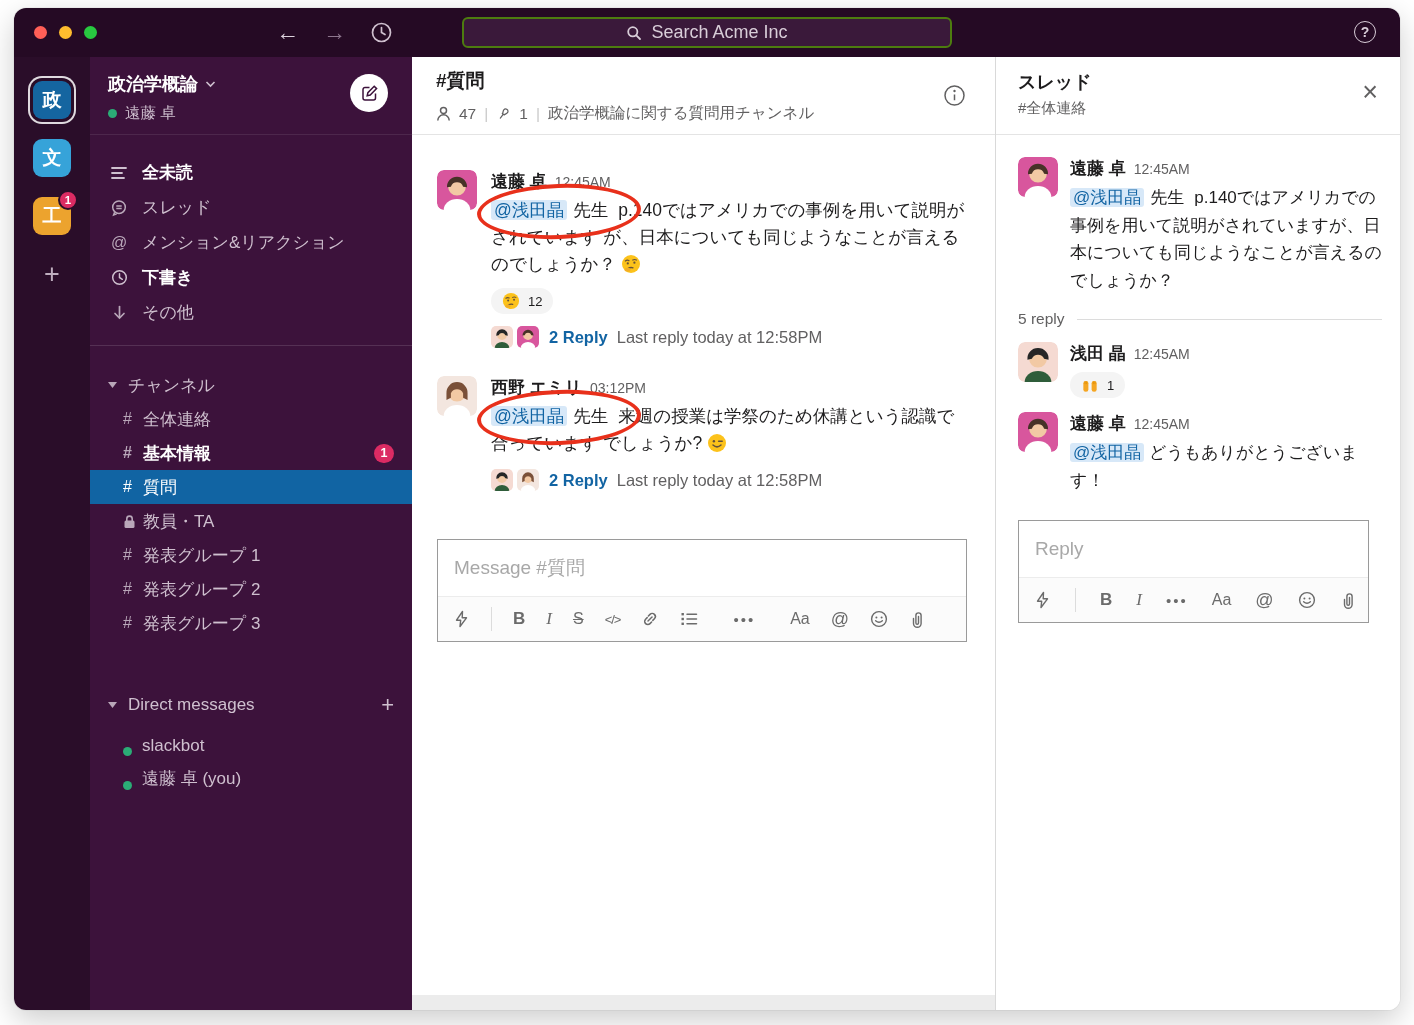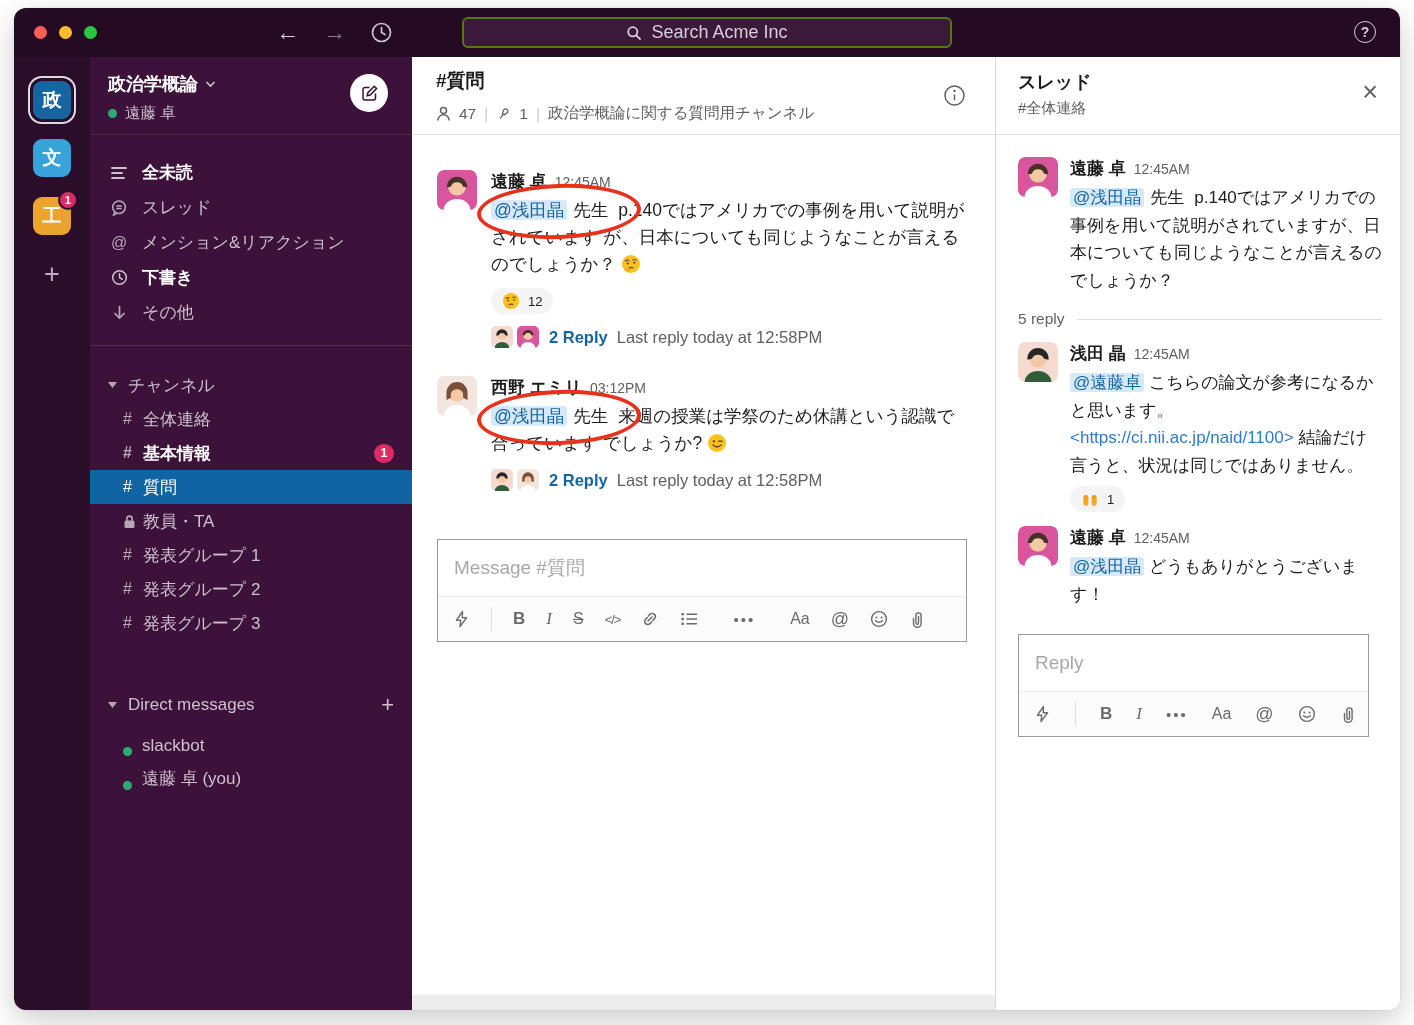--- a/index.html
+++ b/index.html
@@ -538,26 +538,20 @@
                 <circle cx="18" cy="15" r="8" fill="#f2c9a4"></circle>
                 <path d="M18 5.5 a9.5 9.5 0 0 0 -9.5 10.5 l4-1 a6 6 0 0 1 11 0 l4 1 A9.5 9.5 0 0 0 18 5.5 z" fill="#262626"></path>
                 <path d="M6 36 a12 10 0 0 1 24 0 z" fill="#2f5d3a"></path>
               </svg>
           </div>
           <div>
             <div class="msg-head">
               <span class="author">浅田 晶</span>
               <span class="mtime">12:45AM</span>
             </div>
-            <div class="t-text">
-              <span class="mention">@遠藤卓</span>
-              <span>こちらの論文が参考になるかと思います。</span>
-              <a class="tlink">&lt;https://ci.nii.ac.jp/naid/1100&gt;</a>
-              <span>結論だけ言うと、状況は同じではありません。</span>
-            </div>
             <div class="reaction" style="margin-top:7px">
               <span>
                 <svg width="18" height="18" viewBox="0 0 20 20">
                     <g fill="#f5a623">
                       <rect x="2.6" y="5.5" width="5.6" height="12" rx="2.6"></rect>
                       <rect x="11.8" y="5.5" width="5.6" height="12" rx="2.6"></rect>
                     </g>
                     <g stroke="#e08e00" stroke-width="0.9">
                       <line x1="4.5" y1="6" x2="4.5" y2="9"></line>
                       <line x1="6.3" y1="6" x2="6.3" y2="9"></line>

